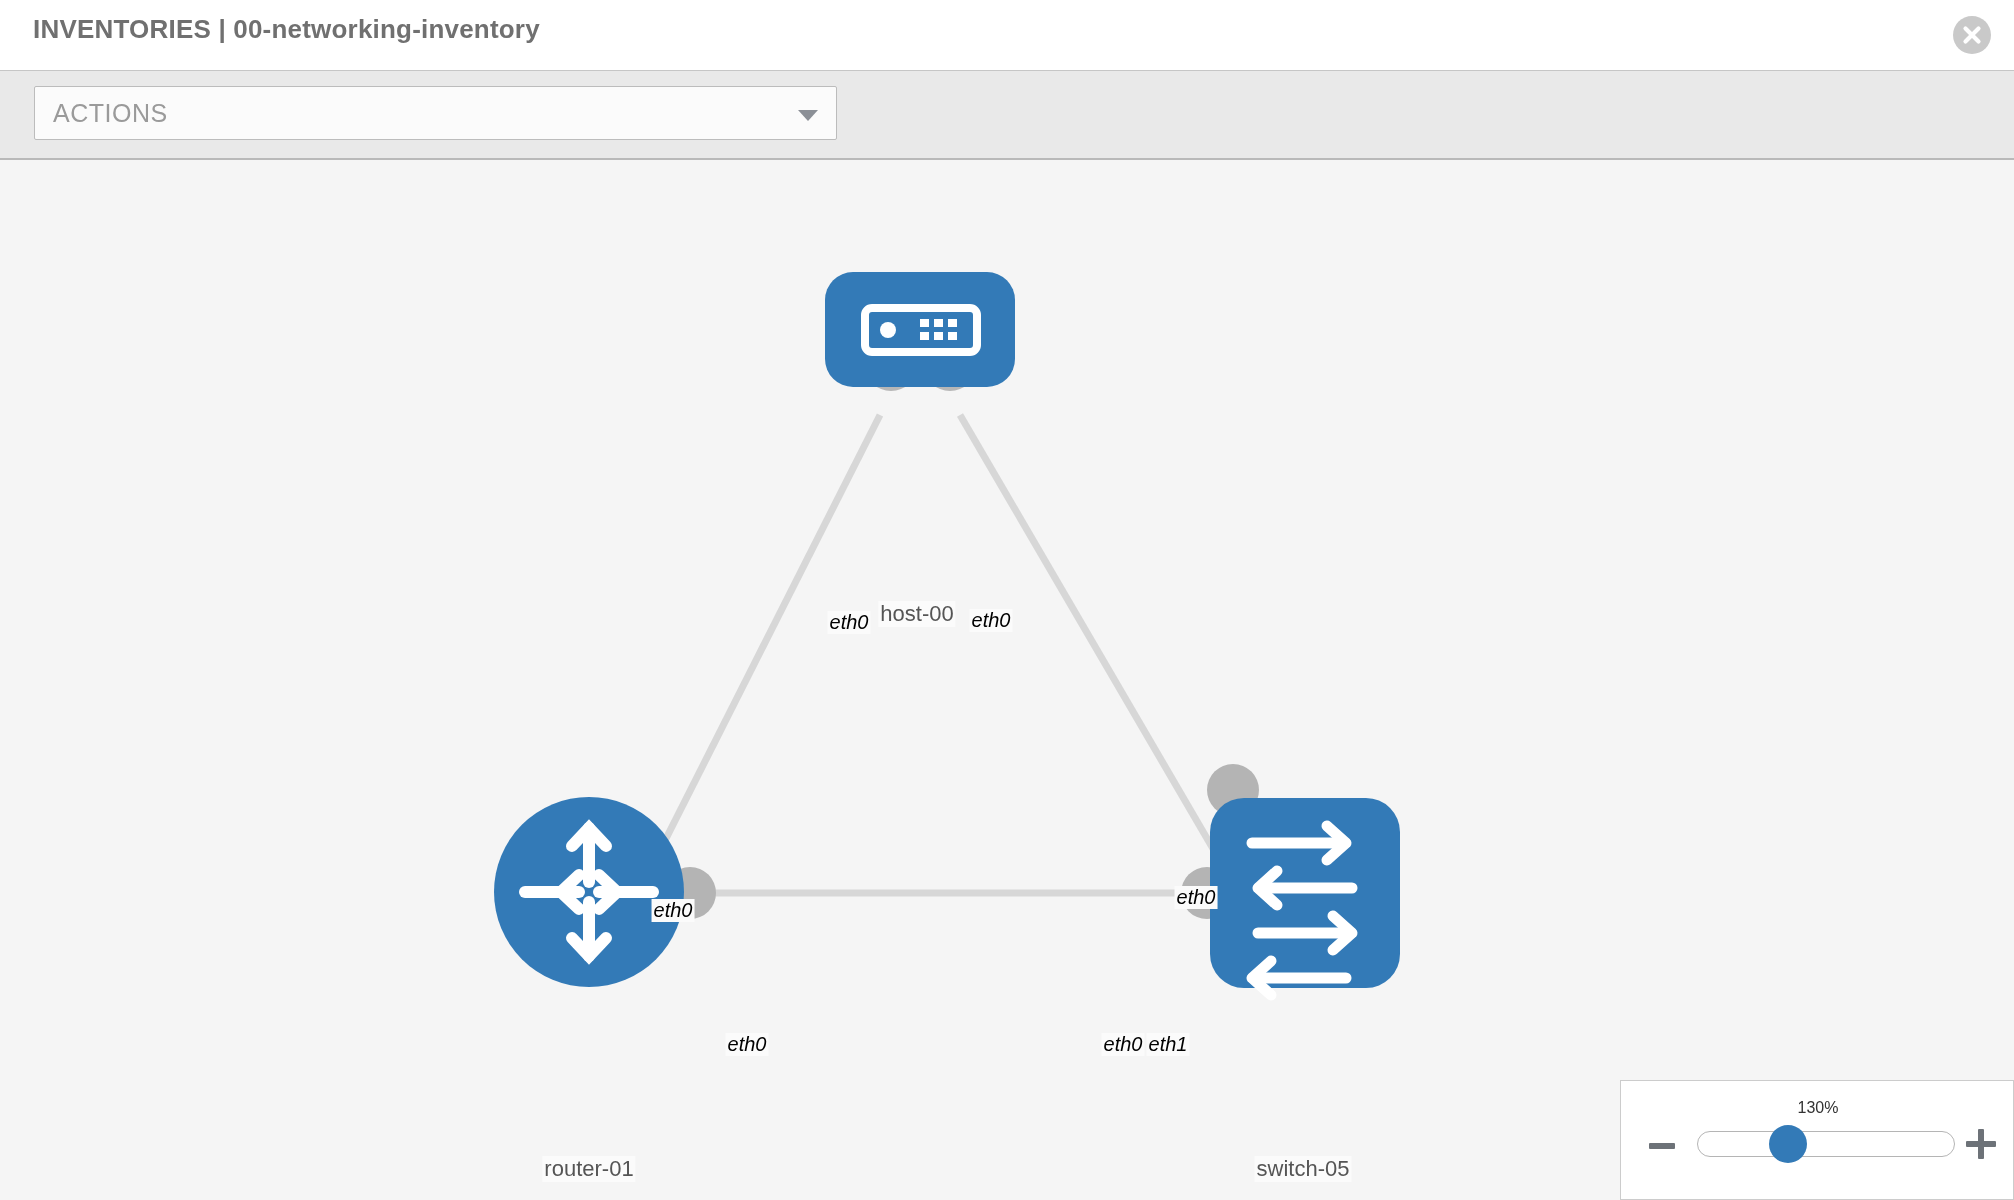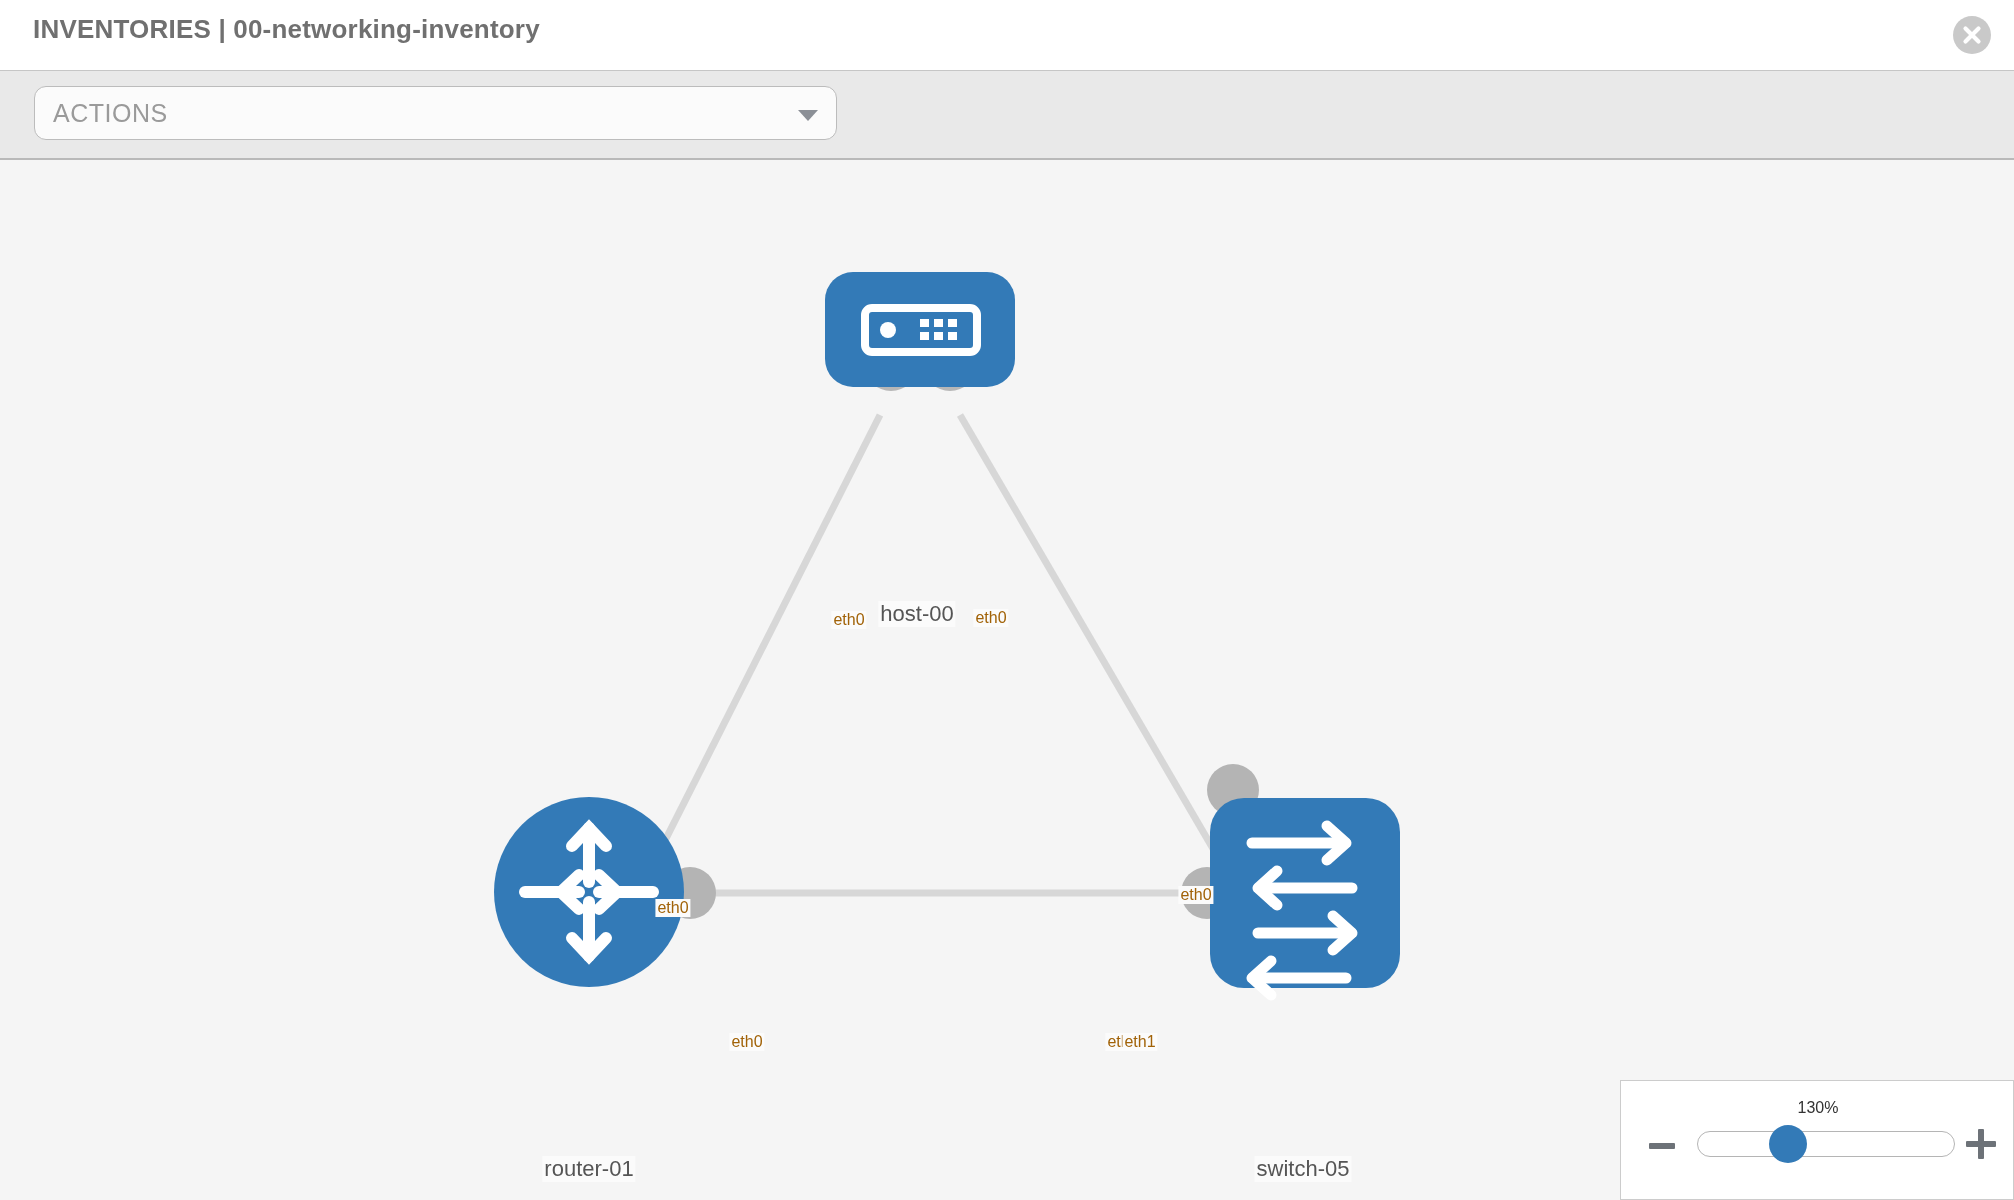--- a/index.html
+++ b/index.html
@@ -34,21 +34,21 @@
     position: absolute; left: 0; top: 70px;
     width: 2014px; height: 90px;
     background: #e9e9e9;
     border-top: 1px solid #c6c6c6;
     border-bottom: 2px solid #b9b9b9;
   }
   .sel-box {
     position: absolute;
     background: #fbfbfb;
     border: 1px solid #bcbcbc;
-    border-radius: 12px;
+    border-radius: 2px;
     height: 54px;
   }
   #actions-select { left: 34px; top: 15px; width: 803px; }
   #search-select  { left: 1179px; top: 15px; width: 790px; }
   .sel-label {
     position: absolute; left: 18px; top: 12px;
     font-size: 25px; color: #9a9a9a;
     letter-spacing: 0.5px;
   }
   .caret {
@@ -74,25 +74,26 @@
   .node-label {
     position: absolute;
     font-size: 22px; color: #555555;
     background: #fbfbfb;
     white-space: nowrap;
     padding: 0 2px;
     transform: translateX(-50%);
   }
   .edge-label {
     position: absolute;
-    font-size: 16px; color: #a16207;
+    font-size: 20px; color: #000000;
     background: #fbfbfb;
     white-space: nowrap;
     padding: 0 2px;
     transform: translateX(-50%);
+    font-style: italic;
   }
 
   
   #zoom-panel {
     position: absolute; left: 1620px; top: 1080px;
     width: 394px; height: 120px;
     background: #ffffff;
     border: 1px solid #cccccc;
   }
   #zoom-value {
@@ -232,21 +233,21 @@
     <div class="node-label" style="left:917px; top:441px;">host-00</div>
     <div class="node-label" style="left:589px; top:996px;">router-01</div>
     <div class="node-label" style="left:1303px; top:996px;">switch-05</div>
 
     <div class="edge-label" style="left:849px; top:451px;">eth0</div>
     <div class="edge-label" style="left:991px; top:449px;">eth0</div>
     <div class="edge-label" style="left:673px; top:739px;">eth0</div>
     <div class="edge-label" style="left:1196px; top:726px;">eth0</div>
     <div class="edge-label" style="left:747px; top:873px;">eth0</div>
     <div class="edge-label" style="left:1123px; top:873px;">eth0</div>
-    <div class="edge-label" style="left:1140px; top:873px;">eth1</div>
+    <div class="edge-label" style="left:1168px; top:873px;">eth1</div>
   </div>
 
   <div id="zoom-panel">
     <div id="zoom-value">130%</div>
     <div id="zoom-minus"></div>
     <div id="zoom-track"></div>
     <div id="zoom-handle"></div>
     <div id="zoom-plus"></div>
   </div>
 

